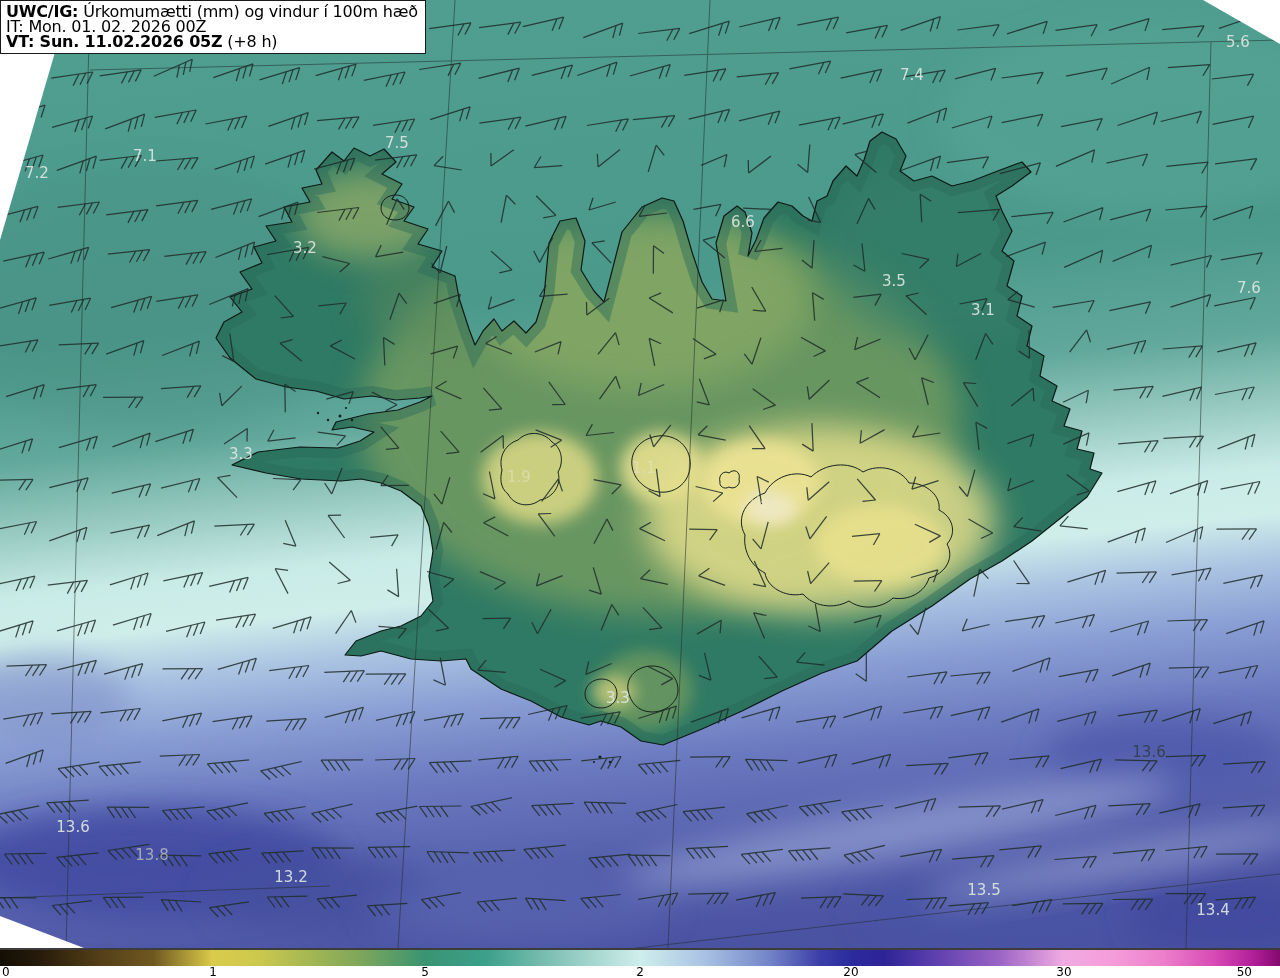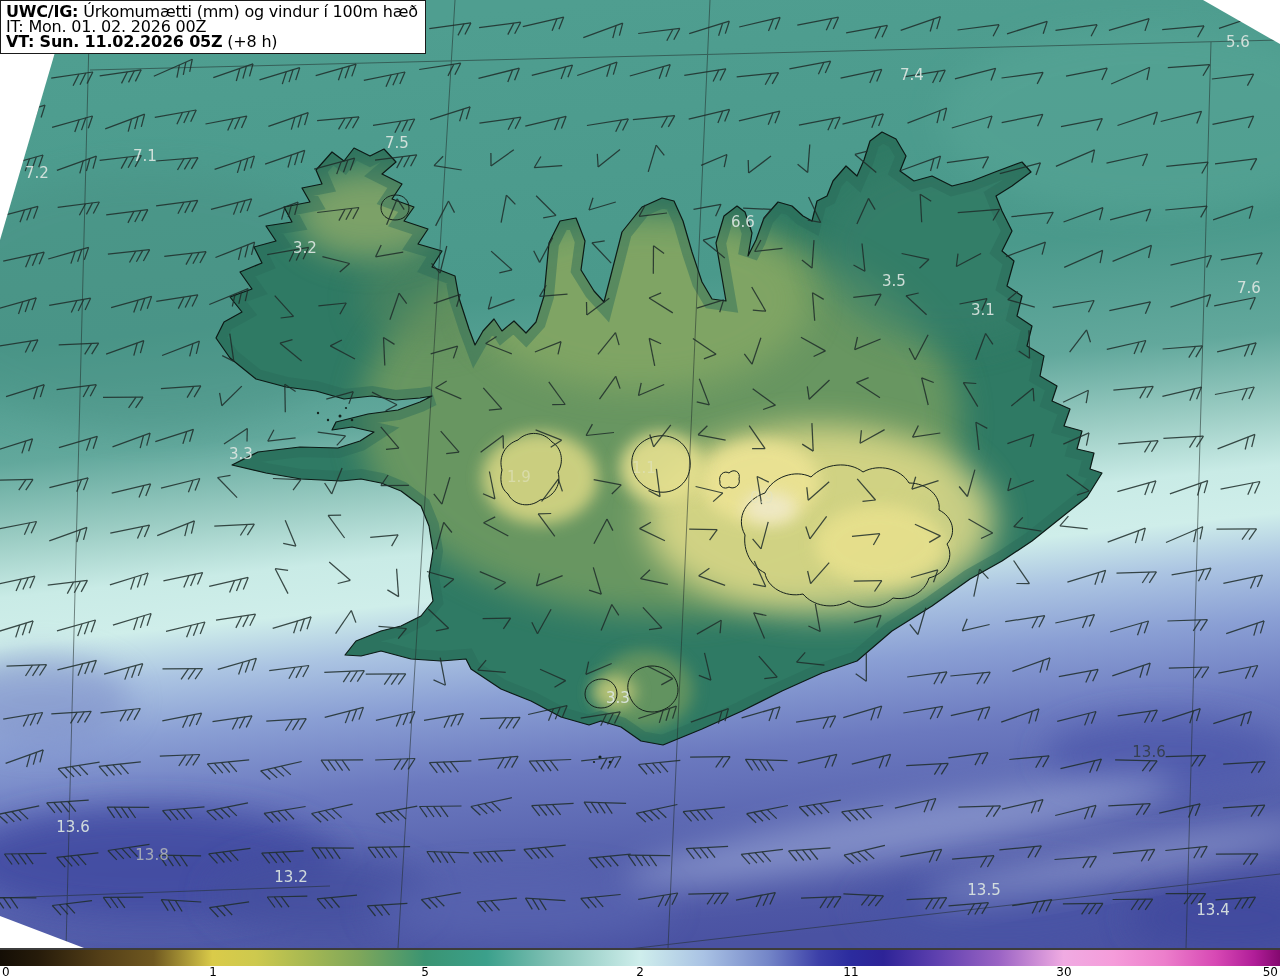--- a/index.html
+++ b/index.html
@@ -1572,18 +1572,18 @@
   </div>
 
   <div id="colorbar">
     <div id="cb-sep"></div>
     <div id="cb-grad" style="background: linear-gradient(to right, rgb(20, 14, 5) 0%, rgb(38, 27, 10) 3%, rgb(85, 64, 24) 8%, rgb(111, 88, 32) 12%, rgb(218, 203, 73) 16.6%, rgb(205, 201, 78) 20%, rgb(166, 184, 82) 24%, rgb(127, 167, 90) 28%, rgb(58, 148, 114) 33.2%, rgb(59, 160, 139) 38%, rgb(127, 192, 180) 43%, rgb(207, 238, 236) 50%, rgb(169, 194, 228) 55%, rgb(116, 134, 200) 60%, rgb(60, 63, 168) 64%, rgb(43, 43, 158) 66.5%, rgb(45, 35, 151) 69%, rgb(92, 63, 174) 73%, rgb(154, 99, 196) 78%, rgb(240, 171, 226) 83.1%, rgb(245, 156, 218) 87%, rgb(236, 126, 203) 91%, rgb(215, 72, 180) 95%, rgb(176, 29, 152) 98%, rgb(132, 9, 111) 100%);"></div>
     <div id="cb-ticks">
         <div class="cb-tick edge-l" style="left: 2px;">0</div>
         <div class="cb-tick" style="left: 213px;">1</div>
         <div class="cb-tick" style="left: 425px;">5</div>
         <div class="cb-tick" style="left: 640px;">2</div>
-        <div class="cb-tick" style="left: 851px;">11</div>
+        <div class="cb-tick" style="left: 851px;">20</div>
         <div class="cb-tick" style="left: 1064px;">30</div>
-        <div class="cb-tick edge-r" style="left: 1278px;">50</div>
+        <div class="cb-tick edge-r" style="left: 1252px;">50</div>
       </div>
   </div>
 </div>
 
 </body></html>

